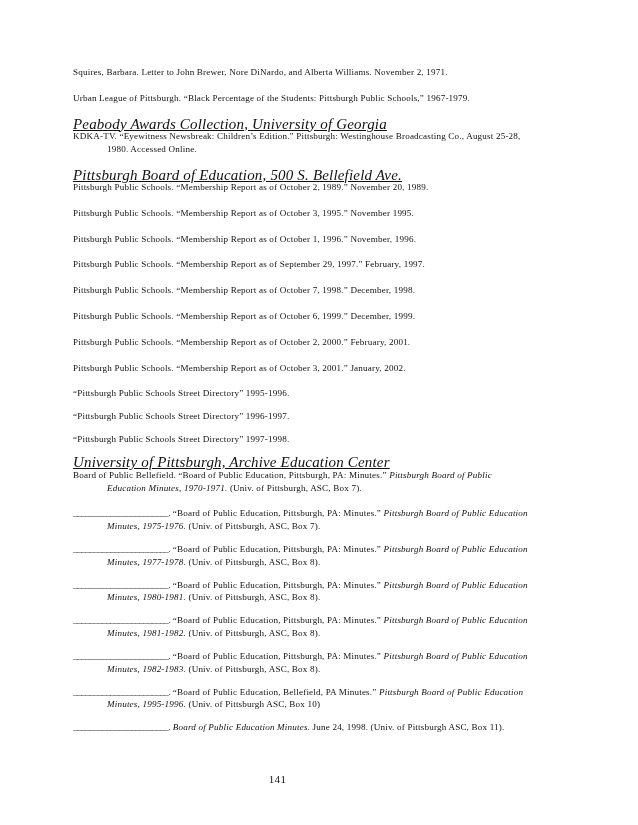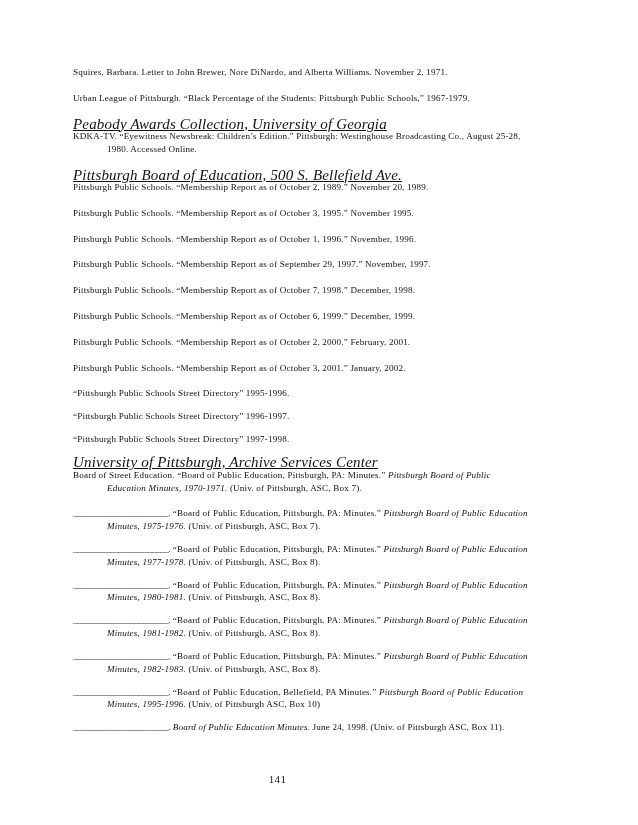--- a/index.html
+++ b/index.html
@@ -89,34 +89,34 @@
       <div class="entry hang">KDKA-TV. “Eyewitness Newsbreak: Children’s Edition.” Pittsburgh: Westinghouse Broadcasting Co., August 25-28, 1980. Accessed Online.</div>
     </div>
 
     <div class="head-group">
       <div class="section-head">Pittsburgh Board of Education, 500 S. Bellefield Ave.</div>
       <div class="entry">Pittsburgh Public Schools. “Membership Report as of October 2, 1989.” November 20, 1989.</div>
     </div>
 
     <div class="entry">Pittsburgh Public Schools. “Membership Report as of October 3, 1995.” November 1995.</div>
     <div class="entry">Pittsburgh Public Schools. “Membership Report as of October 1, 1996.” November, 1996.</div>
-    <div class="entry">Pittsburgh Public Schools. “Membership Report as of September 29, 1997.” November, 1997.</div>
+    <div class="entry">Pittsburgh Public Schools. “Membership Report as of September 29, 1997.” February, 1997.</div>
     <div class="entry">Pittsburgh Public Schools. “Membership Report as of October 7, 1998.” December, 1998.</div>
     <div class="entry">Pittsburgh Public Schools. “Membership Report as of October 6, 1999.” December, 1999.</div>
     <div class="entry">Pittsburgh Public Schools. “Membership Report as of October 2, 2000.” February, 2001.</div>
     <div class="entry">Pittsburgh Public Schools. “Membership Report as of October 3, 2001.” January, 2002.</div>
 
     <div class="entry tight">“Pittsburgh Public Schools Street Directory” 1995-1996.</div>
     <div class="entry tight">“Pittsburgh Public Schools Street Directory” 1996-1997.</div>
     <div class="entry tight">“Pittsburgh Public Schools Street Directory” 1997-1998.</div>
 
     <div class="head-group">
-      <div class="section-head">University of Pittsburgh, Archive Services Center</div>
+      <div class="section-head">University of Pittsburgh, Archive Education Center</div>
       <div class="entry hang">
-        <span>Board of Street Education.</span>
+        <span>Board of Public Bellefield.</span>
         <span>“Board of Public Education, Pittsburgh, PA: Minutes.”</span>
         <span class="ital">Pittsburgh Board of Public Education Minutes,  1970-1971.</span>
         <span>(Univ. of Pittsburgh, ASC, Box 7).</span>
       </div>
     </div>
 
     <div class="entry hang">
       <span class="rule">_______________________.</span>
       <span>“Board of Public Education, Pittsburgh, PA: Minutes.”</span>
       <span class="ital">Pittsburgh Board of Public Education Minutes,  1975-1976.</span>

